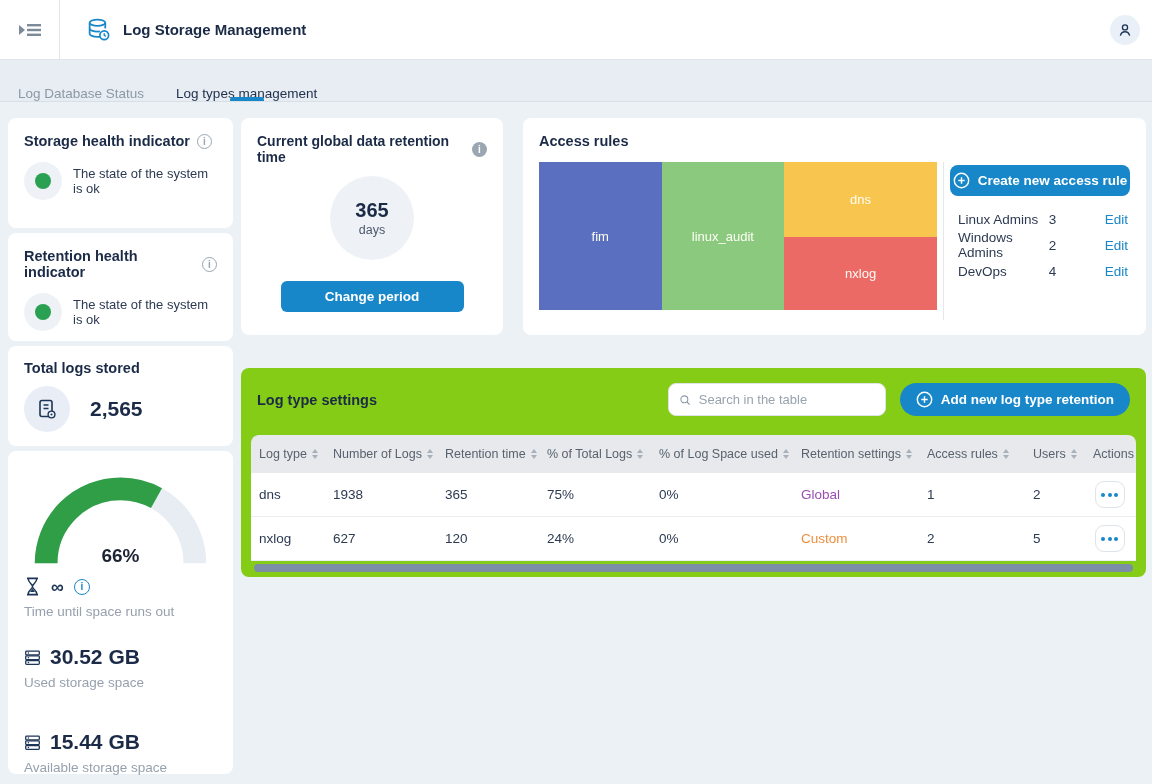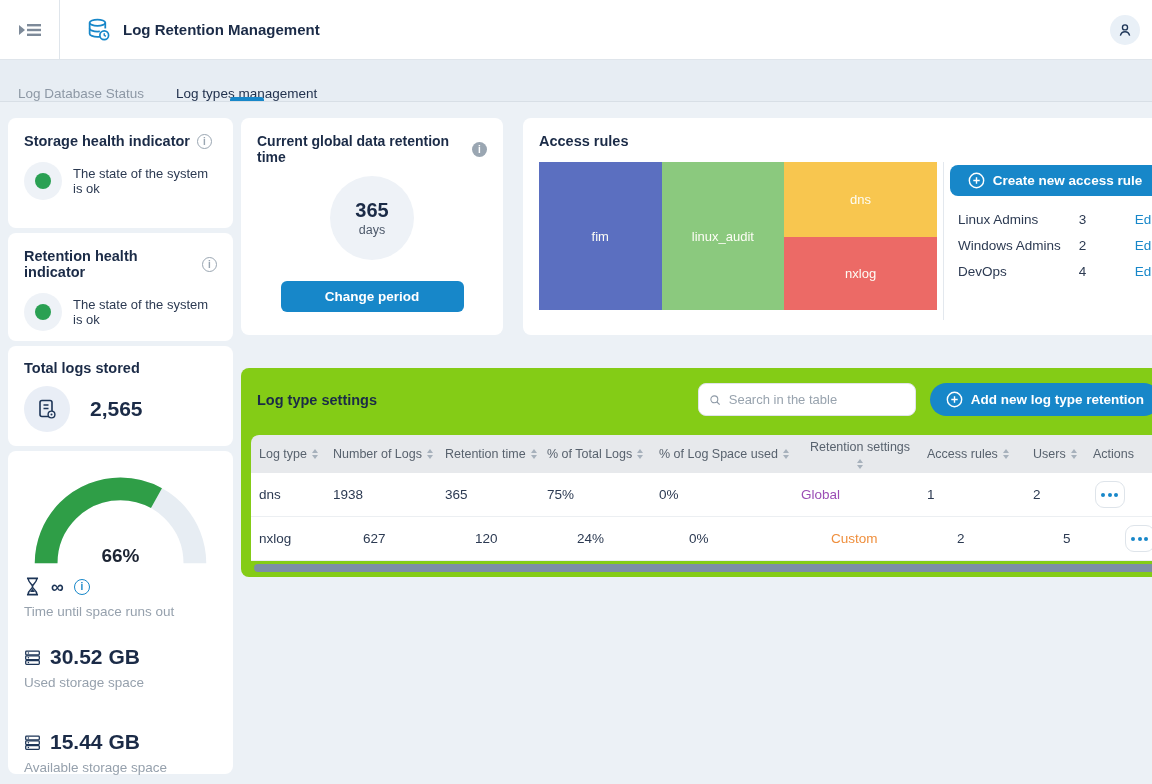--- a/index.html
+++ b/index.html
@@ -125,21 +125,21 @@
   </div>
   <div class="brand">
     <svg width="25" height="25" viewBox="0 0 24 24" fill="none">
       <ellipse cx="11" cy="5.5" rx="7.5" ry="3" stroke="#1787c9" stroke-width="1.7"></ellipse>
       <path d="M3.5 5.5 V16 c0 1.7 3.4 3 7.5 3 1 0 2-.1 2.8-.2" stroke="#1787c9" stroke-width="1.7" fill="none"></path>
       <path d="M18.5 5.5 V11" stroke="#1787c9" stroke-width="1.7"></path>
       <path d="M3.5 11 c0 1.7 3.4 3 7.5 3 .8 0 1.6 0 2.3-.1" stroke="#1787c9" stroke-width="1.7" fill="none"></path>
       <circle cx="17.5" cy="17.5" r="4.2" stroke="#1787c9" stroke-width="1.6" fill="#fff"></circle>
       <path d="M17.5 15.5 v2 l1.5 1" stroke="#1787c9" stroke-width="1.4" fill="none"></path>
     </svg>
-    <span class="page-title">Log Retention Management</span>
+    <span class="page-title">Log Storage Management</span>
   </div>
   <div class="avatar">
     <svg width="18" height="18" viewBox="0 0 24 24" fill="none">
       <circle cx="12" cy="8.5" r="3.4" stroke="#1d3557" stroke-width="1.8"></circle>
       <path d="M5.8 19.5 c.9-3.4 3.1-5.2 6.2-5.2 s5.3 1.8 6.2 5.2" stroke="#1d3557" stroke-width="1.8" fill="none"></path>
     </svg>
   </div>
 </div>
 
 <div class="tabbar">
@@ -368,21 +368,21 @@
                 <span class="tri-dn"></span>
               </span>
             </div>
             <div class="th" style="width: 142px;">
               <span>% of Log Space used</span>
               <span class="sorter">
                 <span class="tri-up"></span>
                 <span class="tri-dn"></span>
               </span>
             </div>
-            <div class="th" style="width: 126px; flex-direction: column;">
+            <div class="th" style="width: 126px;">
               <span>Retention settings</span>
               <span class="sorter">
                 <span class="tri-up"></span>
                 <span class="tri-dn"></span>
               </span>
             </div>
             <div class="th" style="width: 106px;">
               <span>Access rules</span>
               <span class="sorter">
                 <span class="tri-up"></span>
@@ -413,21 +413,21 @@
               <div class="td center" style="width: 53px;">
                 <button class="dots-btn">
                   <span class="dot"></span>
                   <span class="dot"></span>
                   <span class="dot"></span>
                 </button>
               </div>
             </div>
             <div class="trow">
               <div class="td" style="width: 74px;">nxlog</div>
-              <div class="td" style="width: 112px; margin-left: 30px;">627</div>
+              <div class="td" style="width: 112px;">627</div>
               <div class="td" style="width: 102px;">120</div>
               <div class="td" style="width: 112px;">24%</div>
               <div class="td" style="width: 142px;">0%</div>
               <div class="td" style="width: 126px; color: rgb(239, 143, 61);">Custom</div>
               <div class="td" style="width: 106px;">2</div>
               <div class="td" style="width: 58px;">5</div>
               <div class="td center" style="width: 53px;">
                 <button class="dots-btn">
                   <span class="dot"></span>
                   <span class="dot"></span>

